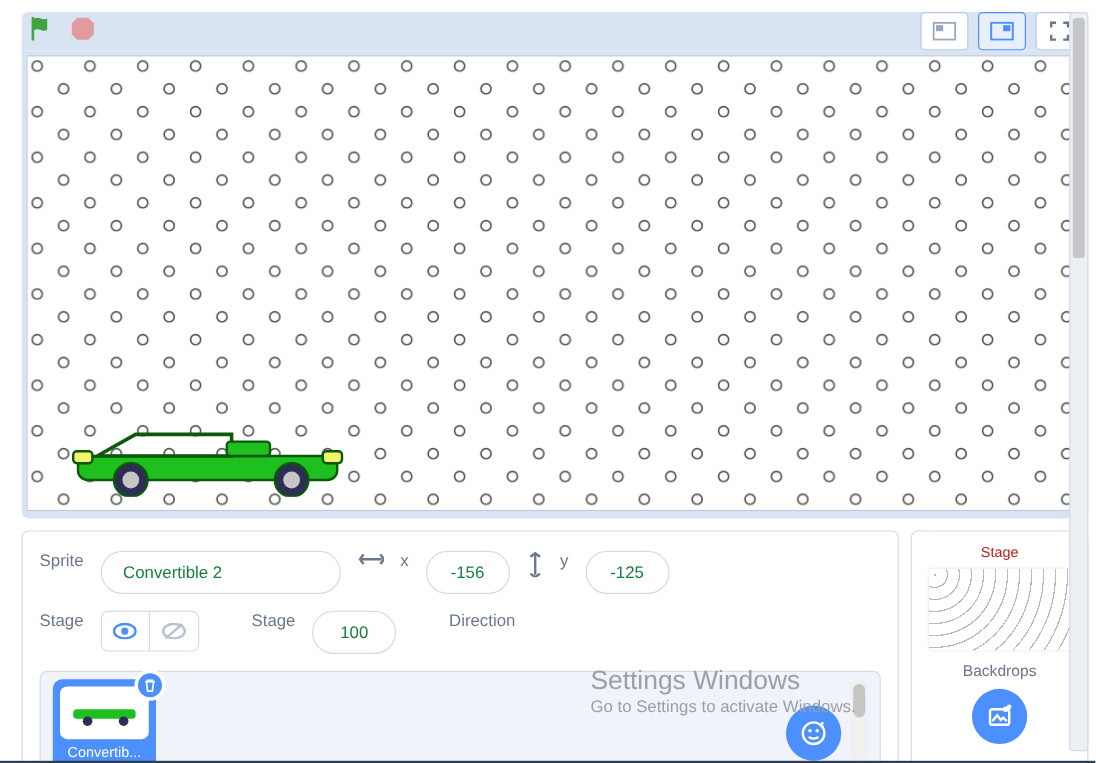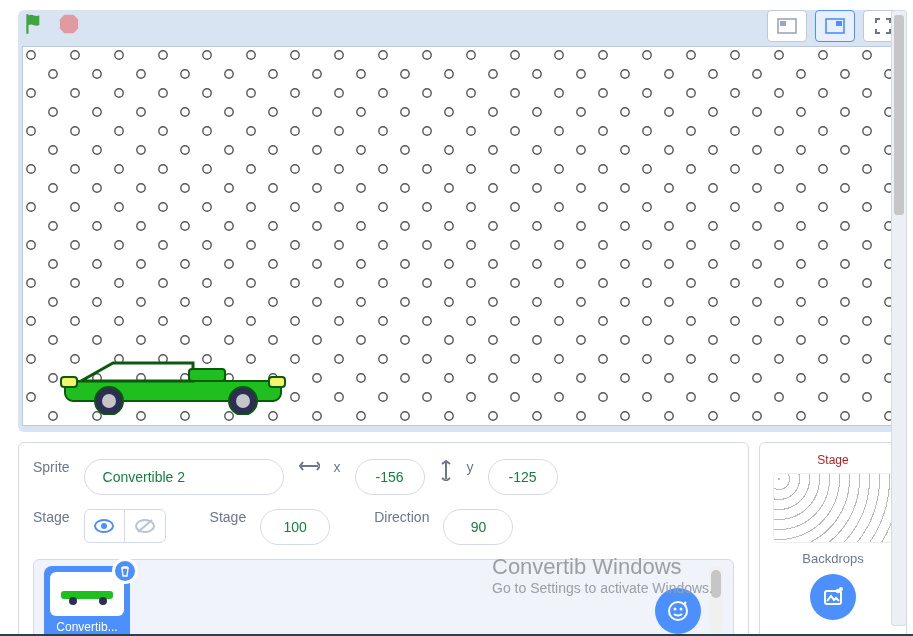--- a/index.html
+++ b/index.html
@@ -145,23 +145,20 @@
                   <ellipse cx="10" cy="7" rx="9" ry="6" fill="none" stroke="#b9c2d0" stroke-width="2"></ellipse>
                   <line x1="3" y1="13" x2="17" y2="1" stroke="#b9c2d0" stroke-width="2"></line>
                 </svg>
               </div>
           </div>
           <span class="lbl" style="margin-left:30px">Stage</span>
           <div class="pill">
               <span>100</span>
             </div>
           <span class="lbl" style="margin-left:30px">Direction</span>
-          <div class="pill">
-              <span>90</span>
-            </div>
         </div>
         <div class="thumbrow">
           <div class="thumb">
             <div class="thumb-del">
               <svg width="12" height="12" viewBox="0 0 12 12">
                   <path d="M2 3h8M4 3V2h4v1M3 3l1 8h4l1-8" fill="none" stroke="#fff" stroke-width="1.4"></path>
                 </svg>
             </div>
             <div class="thumb-inner">
               <svg width="60" height="22" viewBox="0 0 60 22">
@@ -204,16 +201,16 @@
       </div>
     </div>
   </div>
 
   <div class="sidescroll">
       <div class="h"></div>
     </div>
 </div>
 
 <div class="watermark">
-  <div class="t1">Convertib Windows</div>
+  <div class="t1">Settings Windows</div>
   <div class="t2">Go to Settings to activate Windows.</div>
 </div>
 <div class="bottombar"></div>
 
 </body></html>

